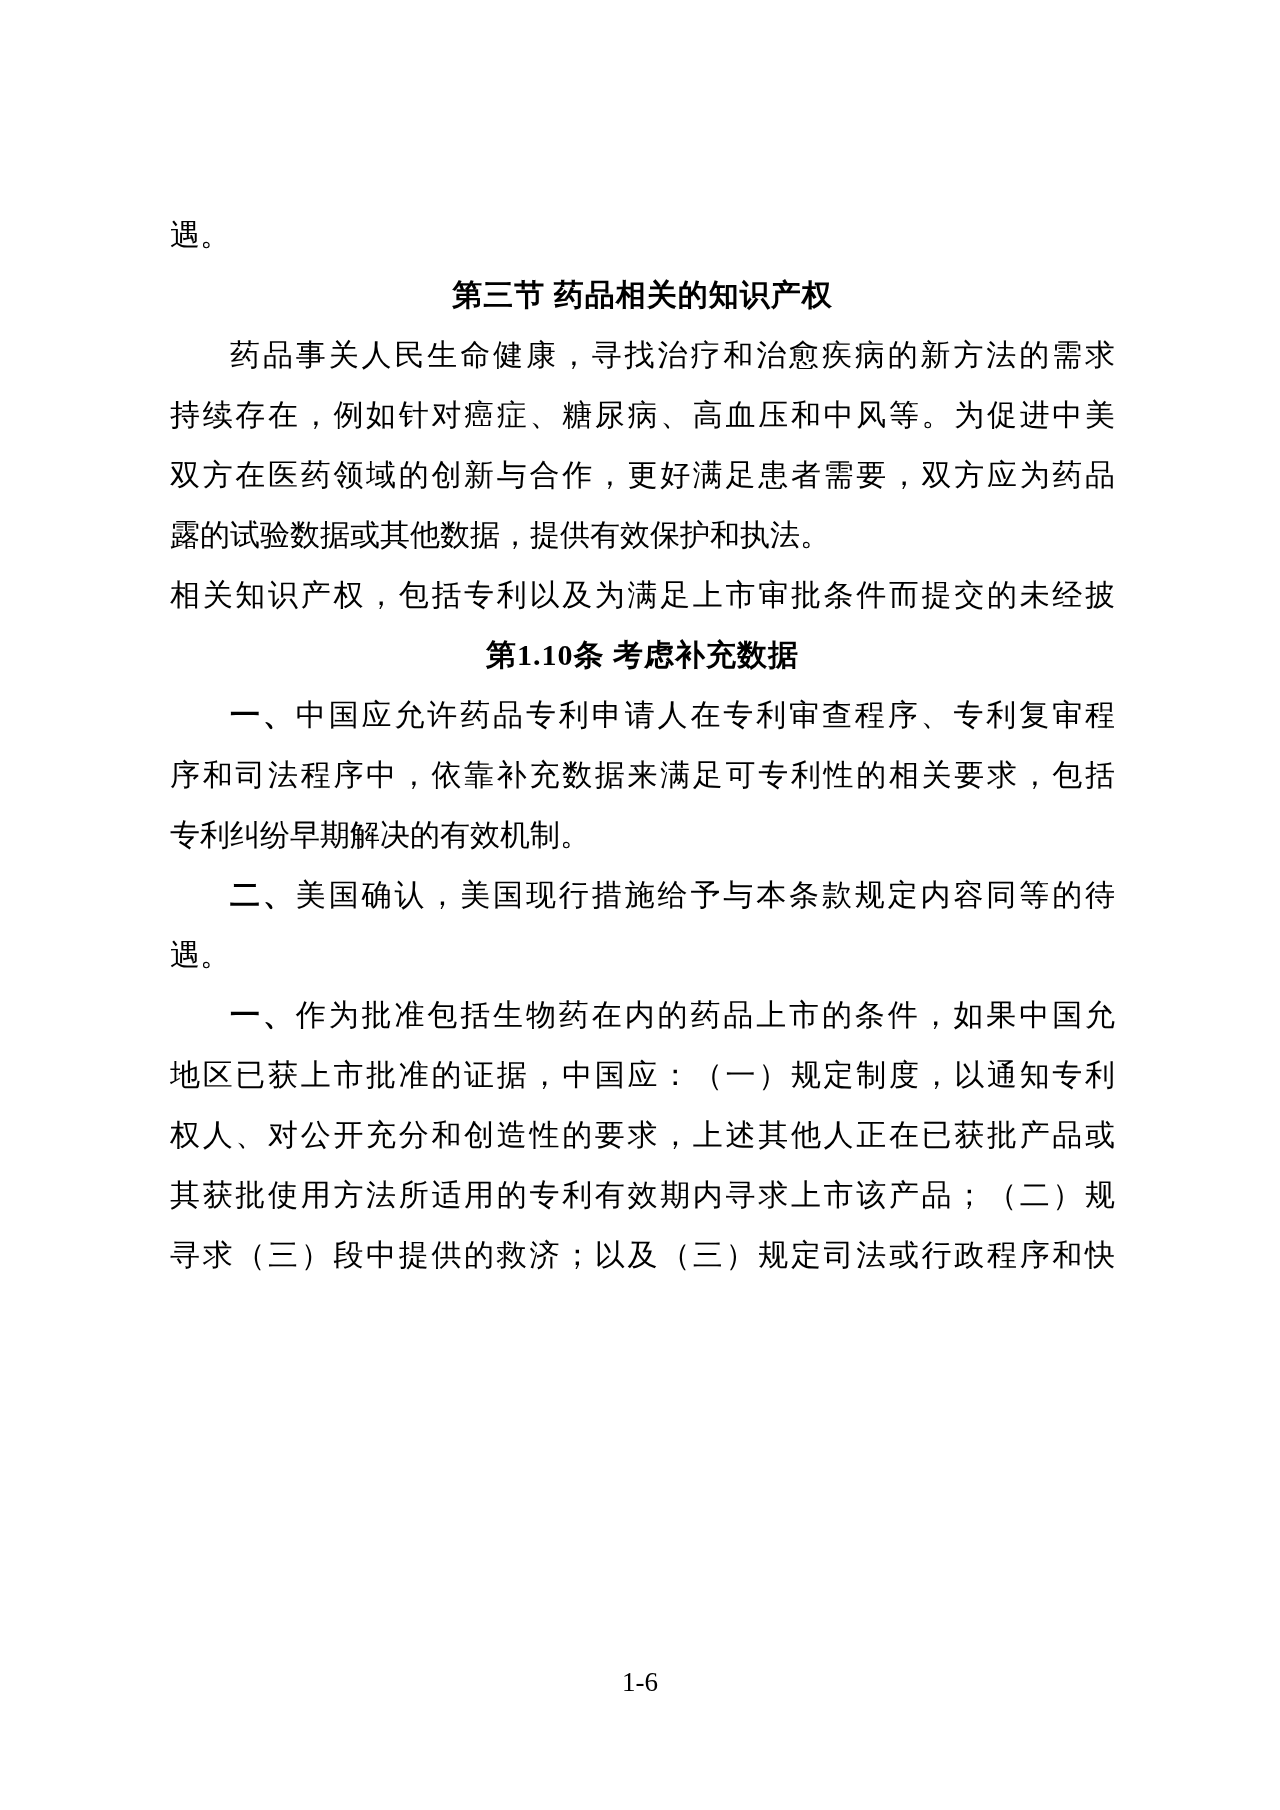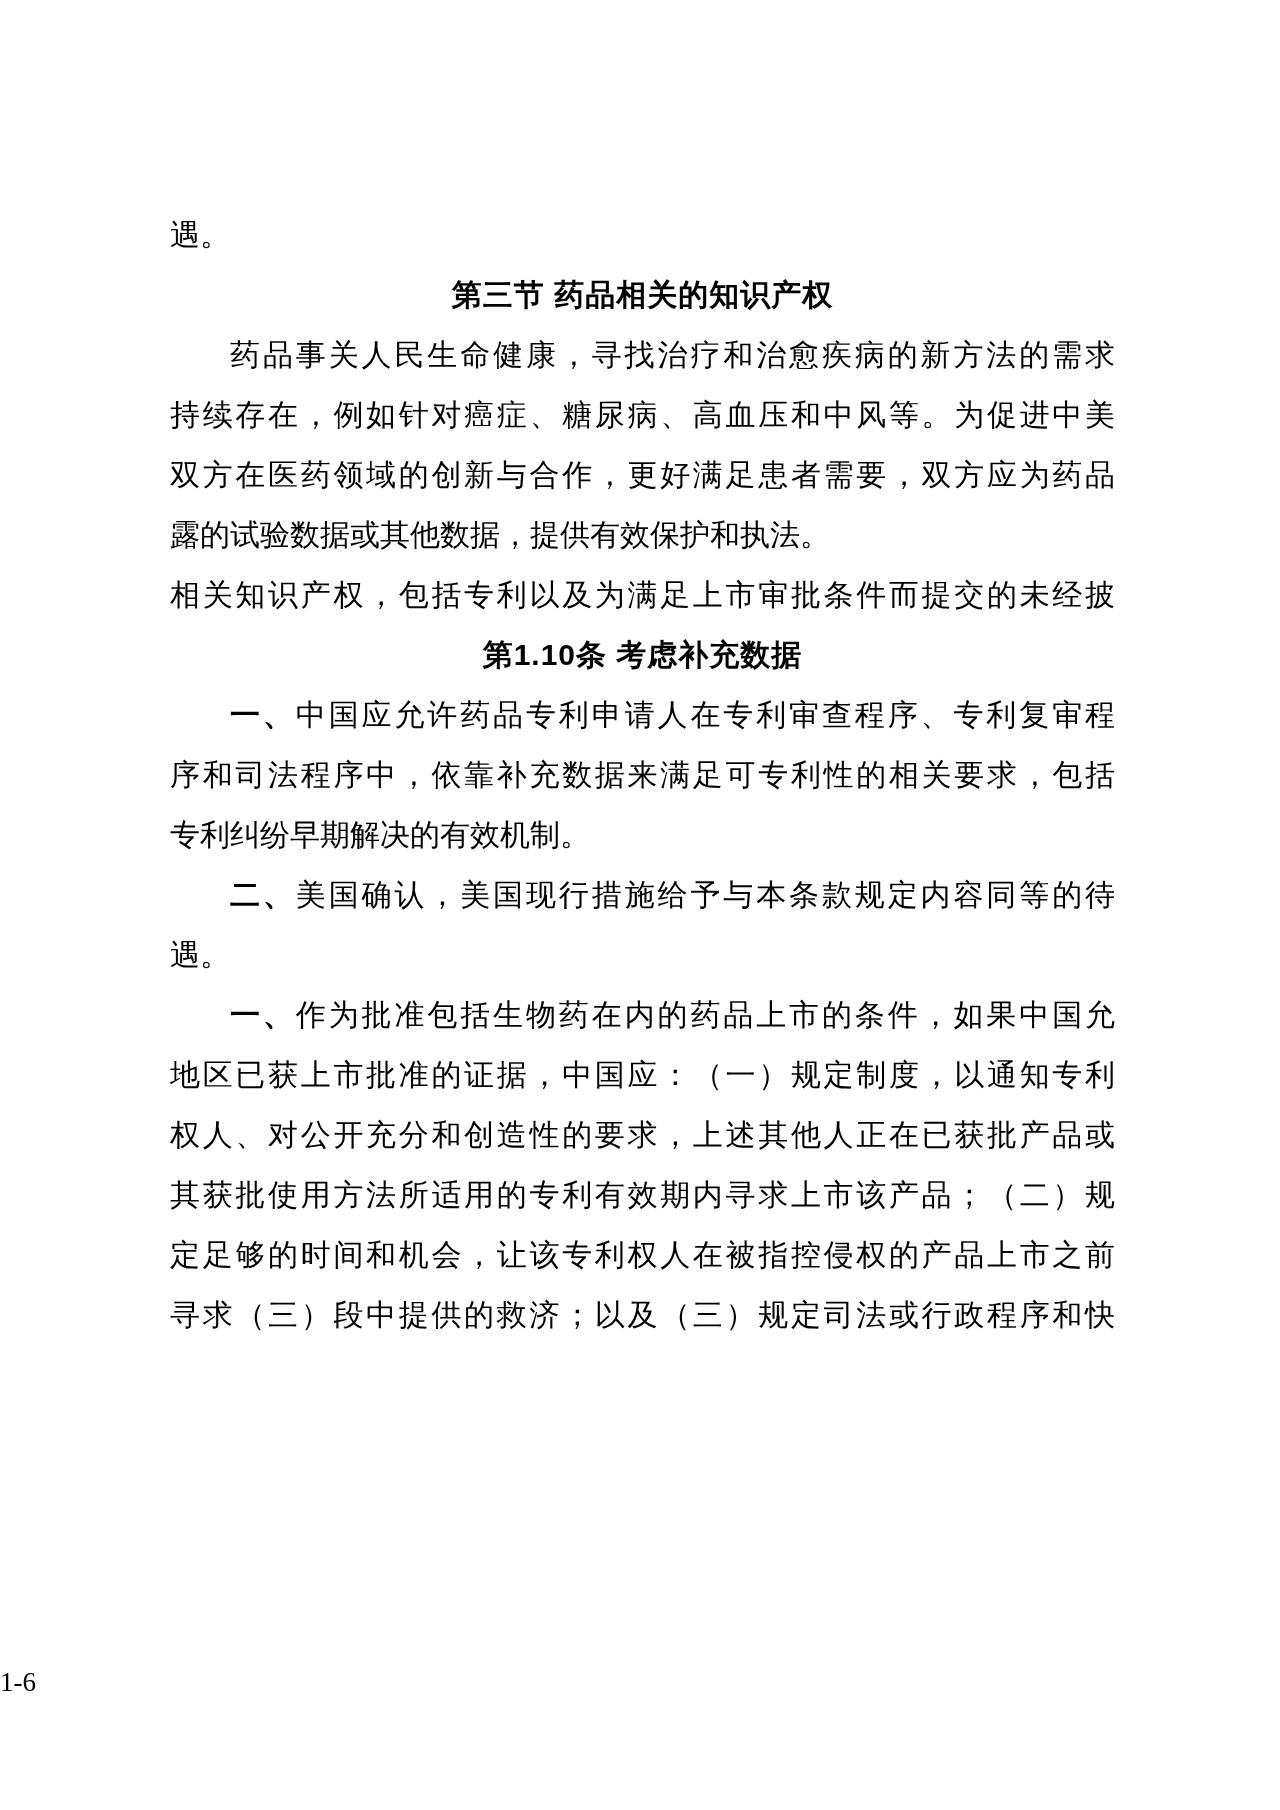--- a/index.html
+++ b/index.html
@@ -34,33 +34,33 @@
   .line.nojust {
     text-align-last: left;
   }
   .line.indent {
     text-indent: 2em;
   }
   .heading {
     text-align: left;
     text-align-last: center;
     font-weight: bold;
-    font-family: Liberation Sans, sans-serif;
+    font-family: Liberation Serif, serif;
     letter-spacing: 1px;
   }
   .marker {
     font-weight: bold;
     font-family: "Liberation Sans", sans-serif;
   }
   .page-footer {
     position: absolute;
     left: 0;
     top: 1662px;
     width: 100%;
-    text-align: left;
+    text-align: center;
     font-size: 27px;
     line-height: 40px;
     font-family: "Liberation Serif", serif;
   }
 </style>
 </head>
 <body>
 
 <div class="doc-body">
     <div class="line nojust">遇。</div>
@@ -73,17 +73,16 @@
     <div class="heading">第1.10条 考虑补充数据</div>
     <div class="line just indent"><span class="marker">一、</span><span>中国应允许药品专利申请人在专利审查程序、专利复审程</span></div>
     <div class="line just">序和司法程序中，依靠补充数据来满足可专利性的相关要求，包括</div>
     <div class="line nojust">专利纠纷早期解决的有效机制。</div>
     <div class="line just indent"><span class="marker">二、</span><span>美国确认，美国现行措施给予与本条款规定内容同等的待</span></div>
     <div class="line nojust">遇。</div>
     <div class="line just indent"><span class="marker">一、</span><span>作为批准包括生物药在内的药品上市的条件，如果中国允</span></div>
     <div class="line just">地区已获上市批准的证据，中国应：（一）规定制度，以通知专利</div>
     <div class="line just">权人、对公开充分和创造性的要求，上述其他人正在已获批产品或</div>
     <div class="line just">其获批使用方法所适用的专利有效期内寻求上市该产品；（二）规</div>
-    <div class="line just">定足够的时间和机会，让该专利权人在被指控侵权的产品上市之前</div>
     <div class="line just">寻求（三）段中提供的救济；以及（三）规定司法或行政程序和快</div>
   </div>
 
 <div class="page-footer">1-6</div>
 
 </body></html>

